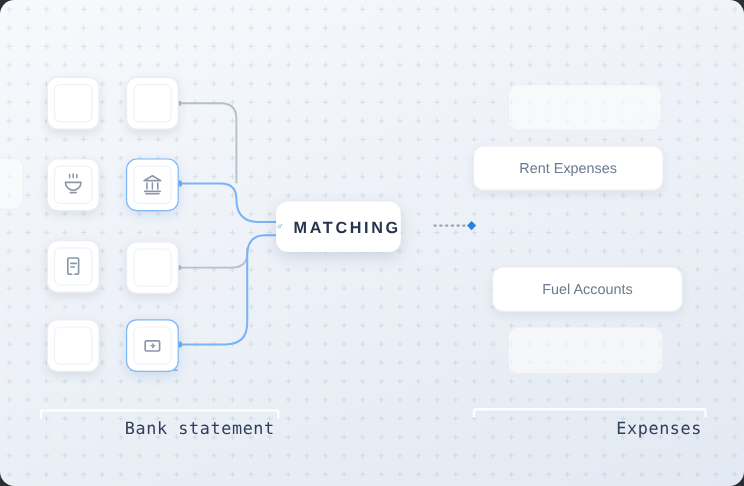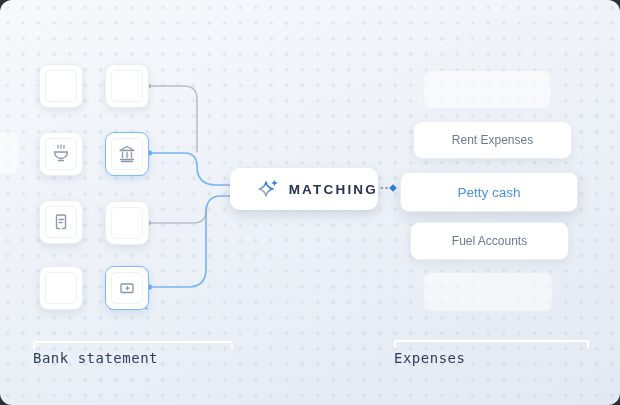--- a/index.html
+++ b/index.html
@@ -9,35 +9,35 @@
   .grid-svg{z-index:0}.wires{z-index:1}
 
   .node-card{position:absolute;z-index:2;width:42px;height:42px;background:#fff;border:1px solid #e9eef6;
              border-radius:9px;box-shadow:0 3px 8px rgba(40,60,90,.10);display:flex;align-items:center;justify-content:center;}
   .node-card .inner{width:30px;height:30px;border:1px solid #eef2f7;border-radius:5px;
              display:flex;align-items:center;justify-content:center;background:#fff;}
   .node-card.hl{border:1.5px solid #7fb8f8;box-shadow:0 3px 9px rgba(70,130,200,.18);}
   .edge-card{position:absolute;z-index:2;width:44px;height:42px;left:-26px;top:131px;background:#fff;
              border:1px solid #e9eef6;border-radius:9px;opacity:.5;}
 
-  .match-node{position:absolute;z-index:3;left:230px;top:168px;width:148px;height:42px;background:#fff;
+  .match-node{position:absolute;z-index:3;left:230px;top:168px;width:104px;height:42px;background:#fff;
               border-radius:10px;box-shadow:0 4px 12px rgba(40,60,90,.16);display:flex;align-items:center;
-              justify-content:flex-end;gap:9px;}
+              justify-content:flex-start;gap:9px;}
   .match-label{font-size:13.5px;font-weight:700;letter-spacing:2.2px;color:#27344d;}
 
   .acct-card{position:absolute;z-index:2;background:#fff;border:1px solid #e9eef6;border-radius:9px;
              box-shadow:0 3px 8px rgba(40,60,90,.08);display:flex;align-items:center;justify-content:center;
              font-size:12px;color:#6b7a8f;}
   .acct-card.faded{opacity:.55;box-shadow:none;}
   .acct-card.selected{font-size:13.5px;color:#4793ec;box-shadow:0 5px 14px rgba(40,60,90,.14);}
 
   .bracket{position:absolute;z-index:2;height:6px;border-top:2px solid rgba(255,255,255,.95);
            border-left:2px solid rgba(255,255,255,.95);border-right:2px solid rgba(255,255,255,.95);
            border-radius:3px 3px 0 0;}
-  .section-label{position:absolute;z-index:2;text-align:left;font-family:"DejaVu Sans Mono",monospace;
+  .section-label{position:absolute;z-index:2;text-align:right;font-family:"DejaVu Sans Mono",monospace;
                  font-size:14px;font-weight:500;letter-spacing:.5px;color:#2f3e5c;}
   .icon{display:block}
 </style>
 </head>
 <body>
 
 <div class="frame">
 
   <svg class="grid-svg">
     <defs>
@@ -123,25 +123,22 @@
       </defs>
       <path d="M10,5 C10.9,9.2 12.8,11.1 17,12 C12.8,12.9 10.9,14.8 10,19 C9.1,14.8 7.2,12.9 3,12 C7.2,11.1 9.1,9.2 10,5 Z" fill="#fff" stroke="url(#sg)" stroke-width="1.6" stroke-linejoin="round"></path>
       <path d="M18.5,2.5 C18.9,4.6 19.9,5.6 22,6 C19.9,6.4 18.9,7.4 18.5,9.5 C18.1,7.4 17.1,6.4 15,6 C17.1,5.6 18.1,4.6 18.5,2.5 Z" fill="#2e7fd8"></path>
     </svg>
     <span class="match-label">MATCHING</span>
   </div>
 
   <div class="acct-card faded" style="left:423px;top:70px;width:127px;height:37px">
       <span></span>
     </div>
-  <div class="acct-card" style="left:413px;top:121px;width:157px;height:36px">
+  <div class="acct-card" style="left:394px;top:121px;width:157px;height:36px">
       <span>Rent Expenses</span>
-    </div>
-  <div class="acct-card selected" style="left:400px;top:172px;width:176px;height:38px">
-      <span>Petty cash</span>
     </div>
   <div class="acct-card" style="left:410px;top:222px;width:157px;height:36px">
       <span>Fuel Accounts</span>
     </div>
   <div class="acct-card faded" style="left:423px;top:272px;width:128px;height:38px">
       <span></span>
     </div>
 
   <div class="bracket" style="left:33px;top:341px;width:196px"></div>
   <div class="section-label" style="left:33px;top:350px;width:196px">Bank statement</div>

